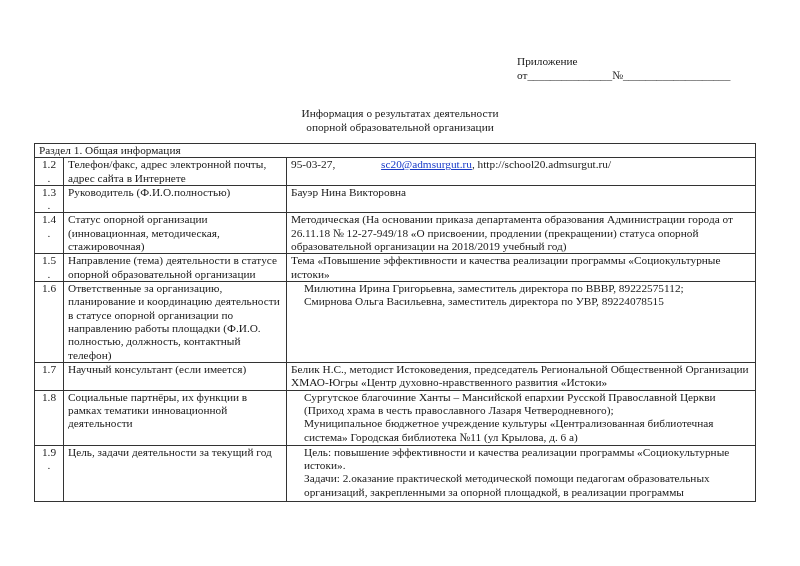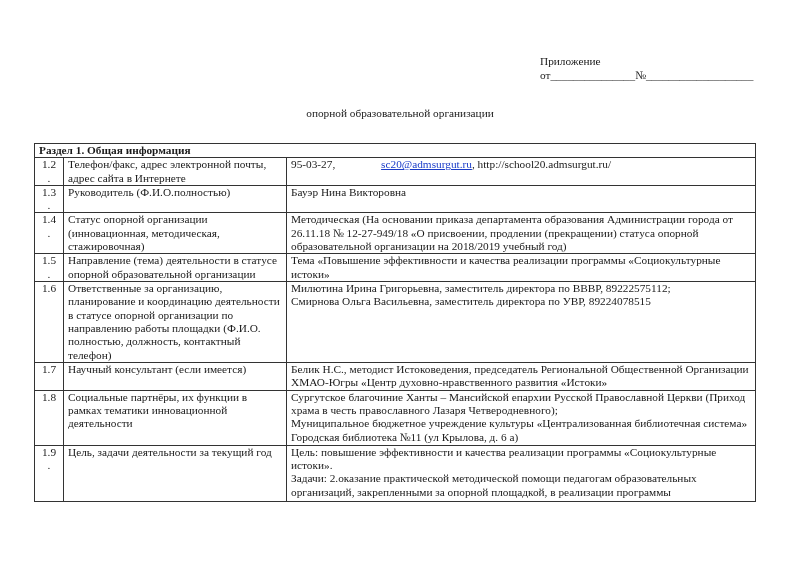--- a/index.html
+++ b/index.html
@@ -1,39 +1,40 @@
 <!DOCTYPE html>
 <html><head>
 <meta charset="utf-8">
 <style>
   html, body { margin:0; padding:0; background:#ffffff; }
   body { width:800px; height:566px; position:relative; overflow:hidden;
          font-family:"Liberation Serif", serif; color:#1a1a1a; }
-  .appendix { position:absolute; left:517px; top:54px; font-size:11.3px; line-height:14px;margin-left:23px; }
+  .appendix { position:absolute; left:517px; top:54px; font-size:11.3px; line-height:14px; }
   .appendix .line { white-space:pre; }
   .title { position:absolute; left:250px; width:300px; top:106px; text-align:center;
            font-size:11.3px; line-height:14px; }
   table.info { position:absolute; left:34px; top:143px; width:721px; border-collapse:collapse;
                font-size:11.3px; line-height:13.3px; table-layout:fixed; }
   table.info td { border:1.3px solid #333; vertical-align:top; padding:0 3px 0 4px; }
   table.info td.num { text-align:center; padding:0 2px; }
   table.info td.num .dot { display:block; }
-  td.section { font-weight:bold; padding-left:3px; }
+  td.section { font-weight:normal; padding-left:3px; }
   a.link { color:#1a3cc8; text-decoration:underline;margin-left:43px; }
-  .multi span { display:block; }
+  .multi span { display:block;margin-left:13px; }
 </style>
 </head>
 <body>
 
 <div class="appendix">
   <div class="line">Приложение</div>
   <div class="line"><span>от</span><span>_______________</span><span>№</span><span>___________________</span></div>
 </div>
 
 <div class="title">
+  <div>Информация о результатах деятельности</div>
   <div>опорной образовательной организации</div>
 </div>
 
 <table class="info">
   <colgroup>
     <col style="width:29px">
     <col style="width:223px">
     <col style="width:469px">
   </colgroup>
   <tbody>

